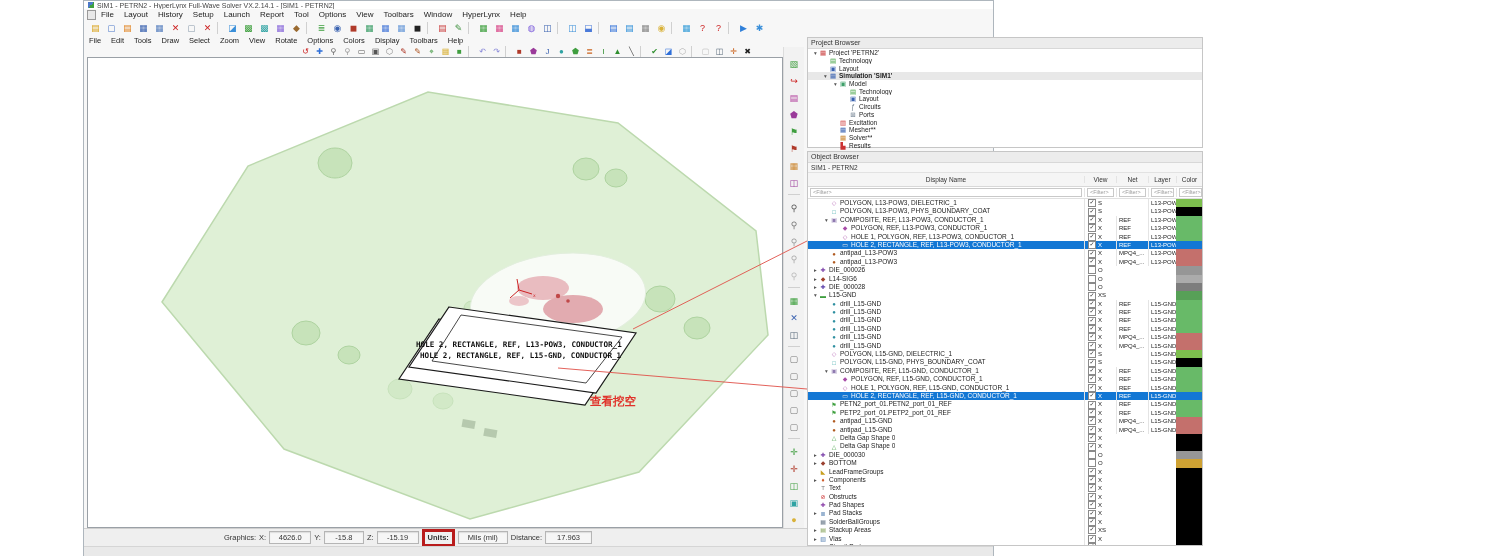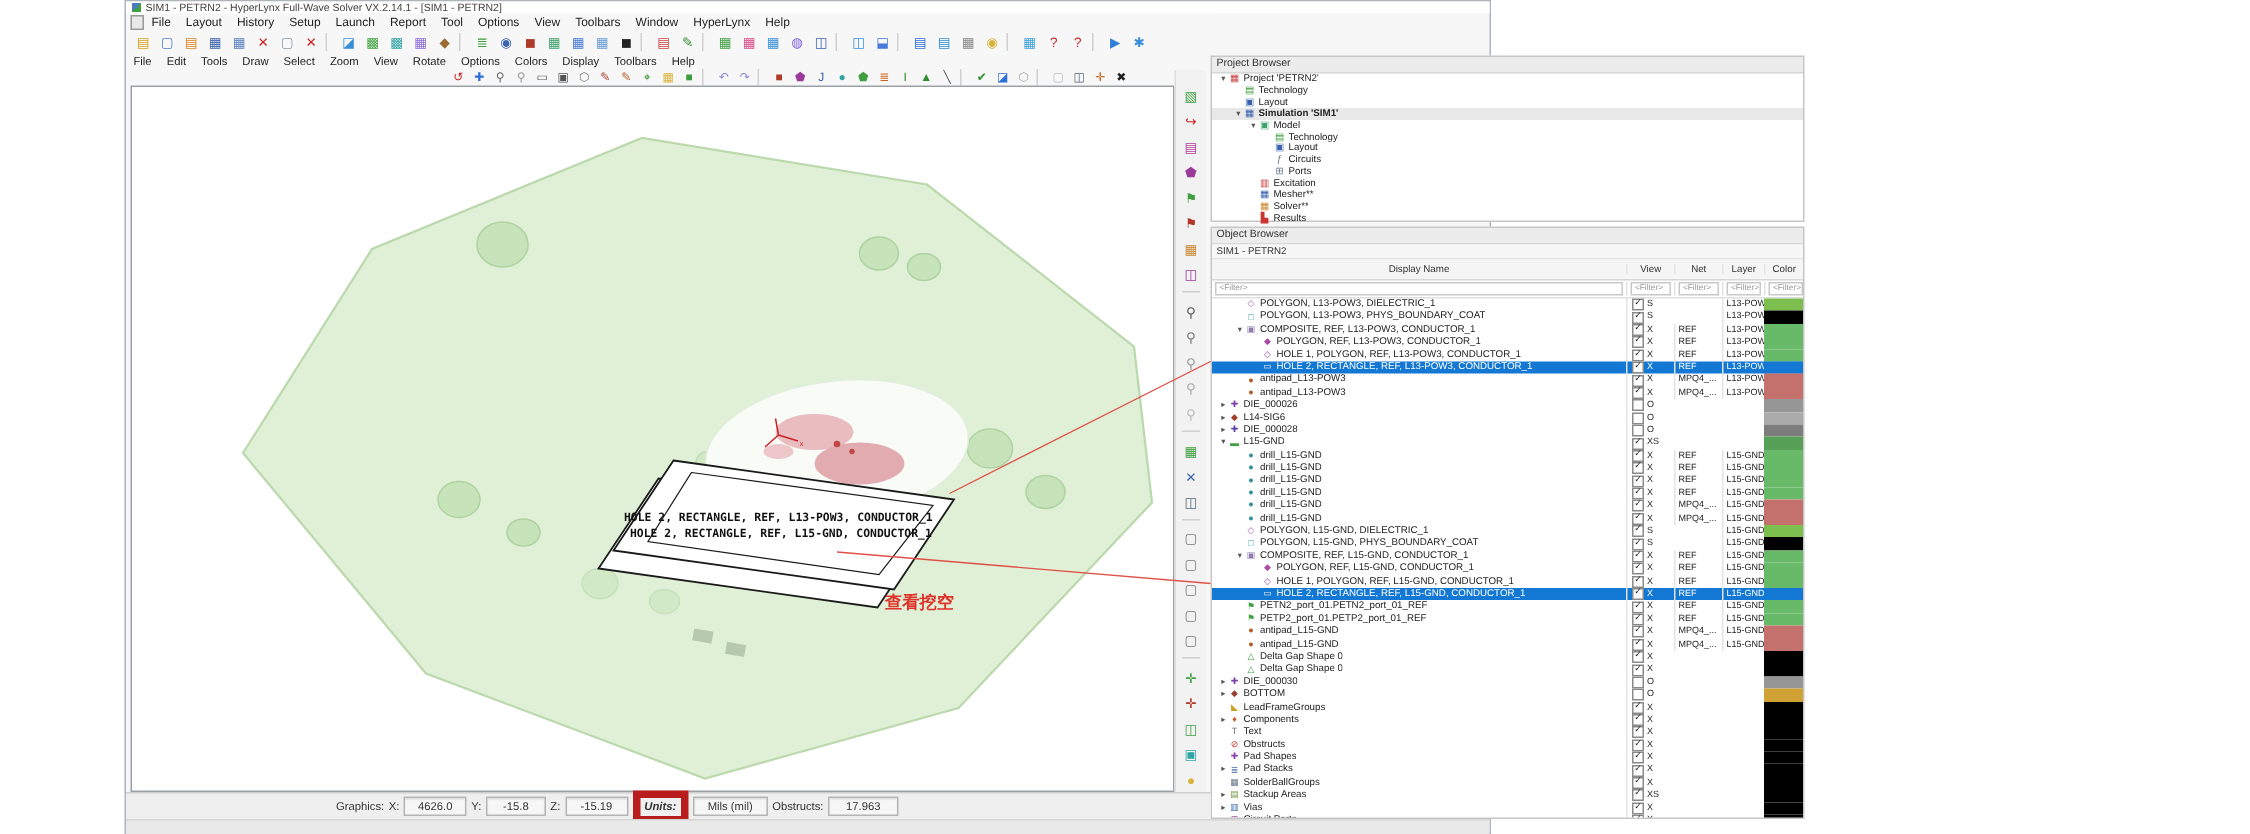--- a/index.html
+++ b/index.html
@@ -22,21 +22,21 @@
   #toolbar-view{position:absolute;left:215px;top:44px;height:13px;display:flex;align-items:center;gap:1px;}
   #toolbar-view .tb-btn{width:11px;height:11px;font-size:8px;line-height:11px;}
   #toolbar-side{position:absolute;left:699px;top:46px;width:21px;height:481px;display:flex;flex-direction:column;align-items:center;gap:2px;background:#f2f2f2;border-left:1px solid #ddd;padding-top:10px;box-sizing:border-box;}
   #toolbar-side .tb-btn{width:13px;height:13px;}
   #toolbar-side .tb-sep{width:12px;height:4px;border-left:none;border-top:1px solid #d0d0d0;margin:1px 0;}
   
   #viewport{position:absolute;left:3px;top:56px;width:696px;height:471px;background:#ffffff;border:1px solid #9aa0a6;box-sizing:border-box;}
   
   #statusbar{position:absolute;left:0;top:527px;width:723px;height:18px;background:#efefef;border-top:1px solid #cfcfcf;display:flex;align-items:center;font-size:7.5px;color:#333;padding-left:140px;box-sizing:border-box;gap:3px;}
   .sb-box{border:1px solid #b5b5b5;background:#f6f6f6;height:11px;line-height:11px;text-align:center;color:#333;box-shadow:inset 0 1px 1px #ddd;}
-  .sb-btn{border:5px solid #b91c1c;background:#f0f0f0;height:12px;line-height:12px;padding:0 3px;font-weight:bold;font-style:italic;}
+  .sb-btn{border:3px solid #b91c1c;background:#f0f0f0;height:12px;line-height:12px;padding:0 3px;font-weight:bold;}
   #bottomstrip{position:absolute;left:0;top:545px;width:100%;height:11px;background:#e9e9e9;border-top:1px solid #d5d5d5;}
   
   .panel{position:absolute;left:723px;width:396px;background:#ffffff;border:1px solid #c6c6c6;box-sizing:border-box;}
   .panel-title{height:10px;line-height:10px;background:#ececec;font-size:7px;color:#333;padding-left:3px;border-bottom:1px solid #d8d8d8;}
   #project-browser{top:36px;height:111px;}
   #object-browser{top:150px;height:395px;overflow:hidden;}
   .ob-subtitle{height:9px;line-height:9px;font-size:6.5px;color:#333;padding-left:3px;background:#f7f7f7;border-bottom:1px solid #e2e2e2;}
   
   .pt-row{display:flex;align-items:center;height:7.7px;font-size:6.5px;color:#222;white-space:nowrap;}
   .pt-row.sel{background:#e8e8e8;}
@@ -970,21 +970,21 @@
   <div id="statusbar">
     <span>Graphics:</span>
     <span>X:</span>
     <span class="sb-box" style="width:40px">4626.0</span>
     <span>Y:</span>
     <span class="sb-box" style="width:38px">-15.8</span>
     <span>Z:</span>
     <span class="sb-box" style="width:40px">-15.19</span>
     <span class="sb-btn">Units:</span>
     <span class="sb-box" style="width:48px">Mils (mil)</span>
-    <span>Obstructs:</span>
+    <span>Distance:</span>
     <span class="sb-box" style="width:45px">17.963</span>
   </div>
 
   <div id="bottomstrip"></div>
 </div>
 
 <svg id="overlay" width="1500" height="556">
   <line x1="633" y1="329" x2="807" y2="241" stroke="#e05048" stroke-width="0.9"></line>
   <line x1="558" y1="368" x2="807" y2="389" stroke="#e05048" stroke-width="0.9"></line>
 </svg>

